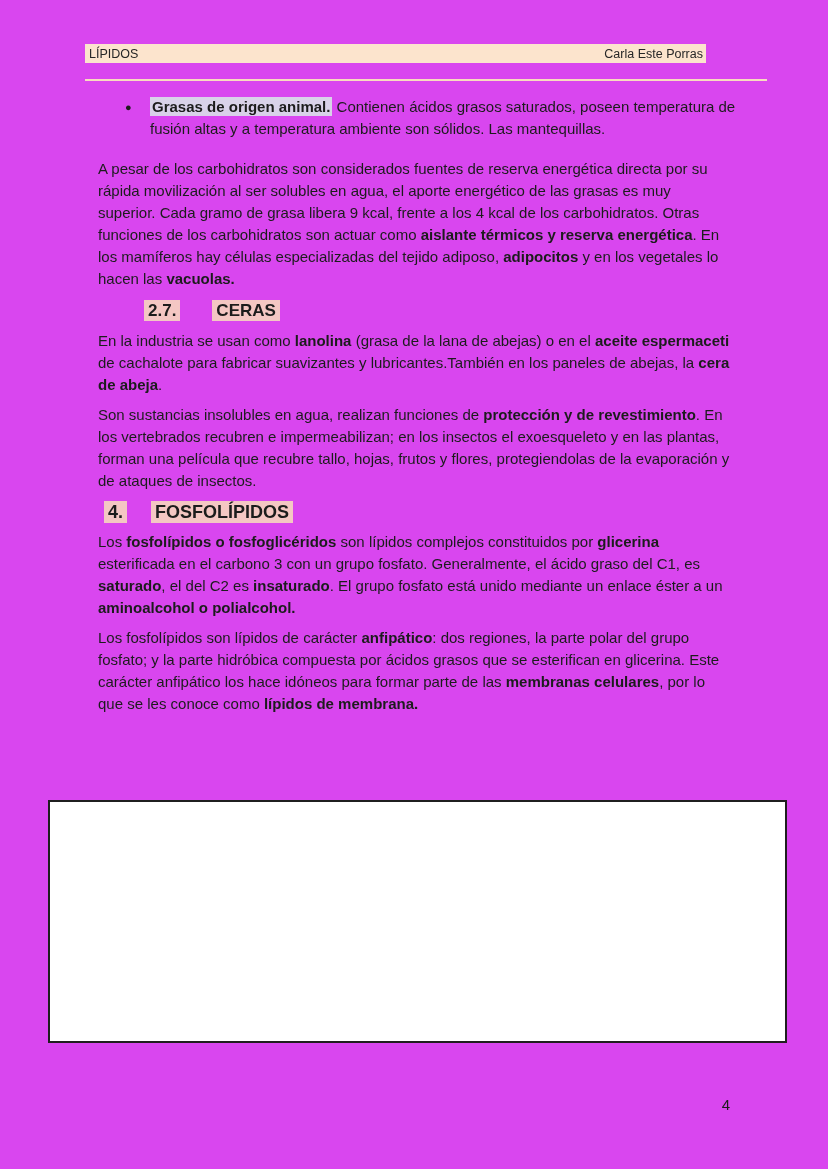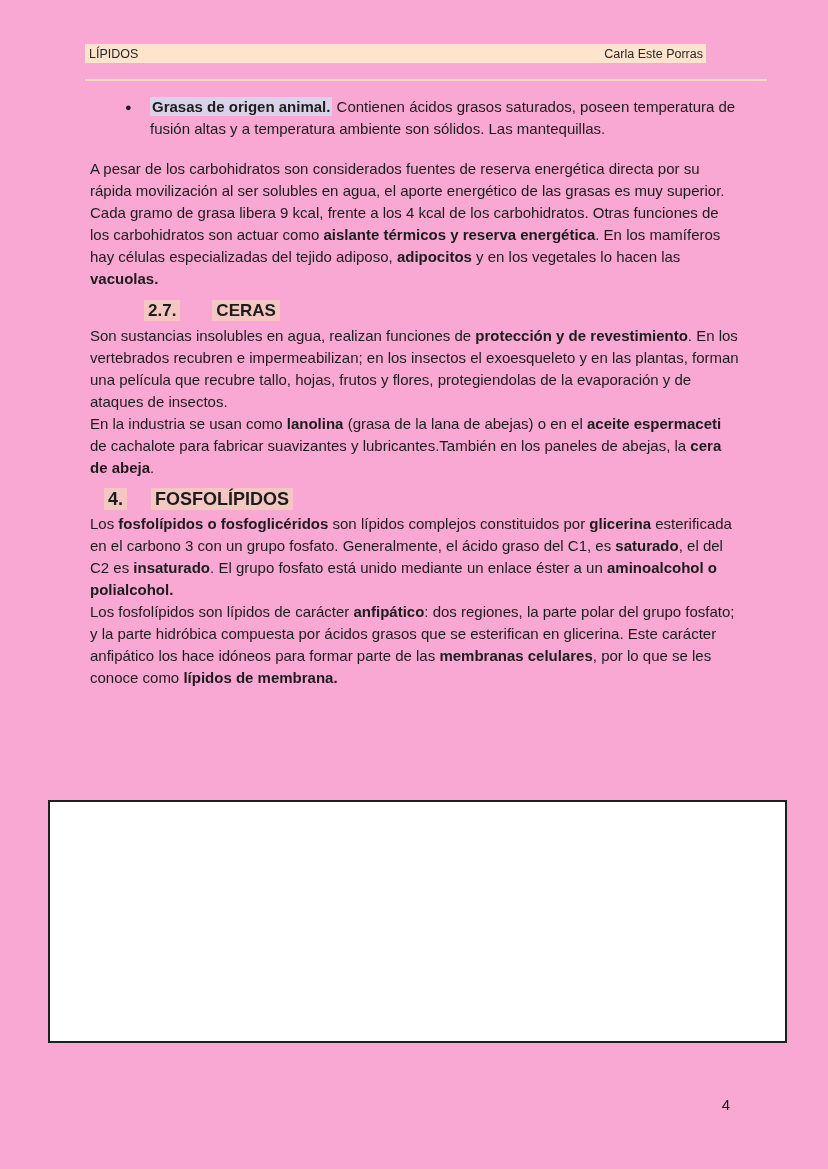--- a/index.html
+++ b/index.html
@@ -1,20 +1,20 @@
 <!DOCTYPE html>
 <html><head>
 <meta charset="utf-8">
 <style>
   html, body { margin: 0; padding: 0; background: #ffffff; }
   .page {
     position: relative;
     width: 828px;
     height: 1169px;
-    background: #f9a8d4;
+    background: #d946ef;
     font-family: "Liberation Sans", sans-serif;
     color: #1c1c1c;
     overflow: hidden;
     text-decoration: underline;
   }
   
   .header-band {
     position: absolute;
     left: 85px;
     top: 44px;
@@ -39,21 +39,21 @@
   }
   
   .content {
     position: absolute;
     left: 90px;
     top: 96px;
     width: 650px;
     font-size: 15px;
     line-height: 22px;
   }
-  .para { margin: 0; }
+  .para { margin: 8px; }
   .bold { font-weight: bold; }
   .hl-purple { background: var(--purple, #d9d2e9); padding: 1px 2px; }
   .bullet-item { display: flex; margin: 0 0 18px 35px; }
   .bullet-marker { flex: 0 0 25px; font-size: 11px; }
   .bullet-text { flex: 1; }
   .heading { font-weight: bold; line-height: 22px; }
   .heading .hl { background: var(--pink, #f4c7c3); padding: 1px 4px; }
   .heading .hspace { display: inline-block; }
   .h2 { font-size: 17px; margin: 10px 0 3px; padding-left: 54px; }
   .h2 .hspace { width: 32px; }
@@ -91,22 +91,22 @@
 
   <div class="header-rule"></div>
 
   <div class="content">
       <div class="bullet-item">
         <span class="bullet-marker">●</span>
         <span class="bullet-text"><span class="bold hl-purple">Grasas de origen animal.</span><span> Contienen ácidos grasos saturados, poseen temperatura de fusión altas y a temperatura ambiente son sólidos. Las mantequillas.</span></span>
       </div>
       <div class="para"><span>A pesar de los carbohidratos son considerados fuentes de reserva energética directa por su rápida movilización al ser solubles en agua, el aporte energético de las grasas es muy superior. Cada gramo de grasa libera 9 kcal, frente a los 4 kcal de los carbohidratos. Otras funciones de los carbohidratos son actuar como </span><span class="bold">aislante térmicos y reserva energética</span><span>. En los mamíferos hay células especializadas del tejido adiposo, </span><span class="bold">adipocitos</span><span> y en los vegetales lo hacen las </span><span class="bold">vacuolas.</span></div>
       <div class="heading h2"><span class="hl">2.7.</span><span class="hspace"></span><span class="hl">CERAS</span></div>
+      <div class="para"><span>En la industria se usan como </span><span class="bold">lanolina</span><span> (grasa de la lana de abejas) o en el </span><span class="bold">aceite espermaceti</span><span> de cachalote para fabricar suavizantes y lubricantes.También en los paneles de abejas, la </span><span class="bold">cera de abeja</span><span>.</span></div>
       <div class="para"><span>Son sustancias insolubles en agua, realizan funciones de </span><span class="bold">protección y de revestimiento</span><span>. En los vertebrados recubren e impermeabilizan; en los insectos el exoesqueleto y en las plantas, forman una película que recubre tallo, hojas, frutos y flores, protegiendolas de la evaporación y de ataques de insectos.</span></div>
-      <div class="para"><span>En la industria se usan como </span><span class="bold">lanolina</span><span> (grasa de la lana de abejas) o en el </span><span class="bold">aceite espermaceti</span><span> de cachalote para fabricar suavizantes y lubricantes.También en los paneles de abejas, la </span><span class="bold">cera de abeja</span><span>.</span></div>
       <div class="heading h1"><span class="hl">4.</span><span class="hspace"></span><span class="hl">FOSFOLÍPIDOS</span></div>
       <div class="para"><span>Los </span><span class="bold">fosfolípidos o fosfoglicéridos</span><span> son lípidos complejos constituidos por </span><span class="bold">glicerina</span><span> esterificada en el carbono 3 con un grupo fosfato. Generalmente, el ácido graso del C1, es </span><span class="bold">saturado</span><span>, el del C2 es </span><span class="bold">insaturado</span><span>. El grupo fosfato está unido mediante un enlace éster a un </span><span class="bold">aminoalcohol o polialcohol.</span></div>
       <div class="para"><span>Los fosfolípidos son lípidos de carácter </span><span class="bold">anfipático</span><span>: dos regiones, la parte polar del grupo fosfato; y la parte hidróbica compuesta por ácidos grasos que se esterifican en glicerina. Este carácter anfipático los hace idóneos para formar parte de las </span><span class="bold">membranas celulares</span><span>, por lo que se les conoce como </span><span class="bold">lípidos de membrana.</span></div>
     </div>
 
   <div class="figure-box"></div>
 
   <div class="page-number">4</div>
 
 </div>

